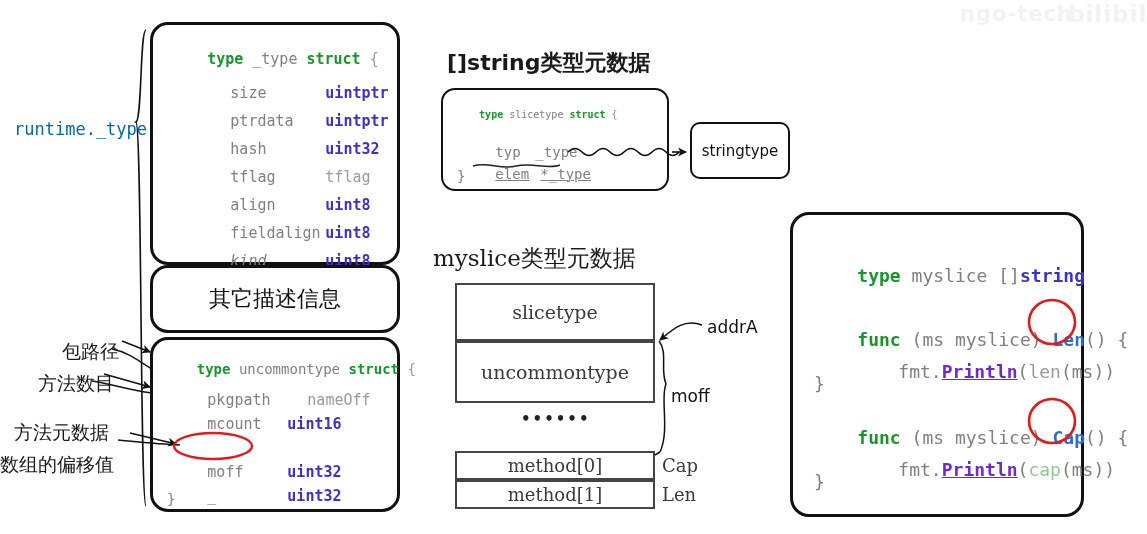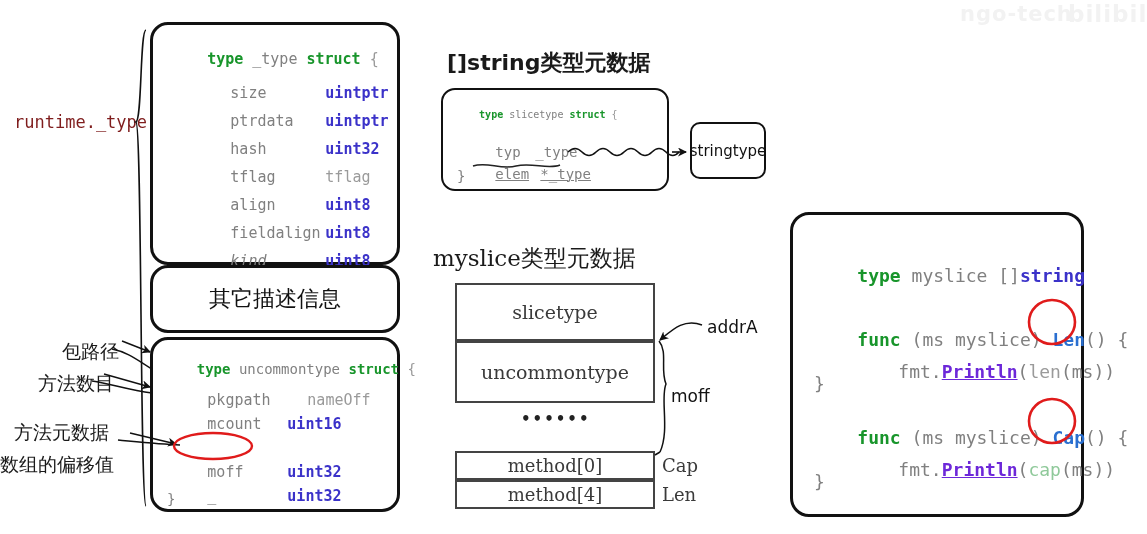--- a/index.html
+++ b/index.html
@@ -43,21 +43,21 @@
   .wm{position:absolute;color:#f2f2f2;font-weight:bold;
       font-family:"DejaVu Sans",sans-serif;letter-spacing:1px;}
   .ul{text-decoration:underline;text-decoration-thickness:1px;}
 </style>
 </head>
 <body>
 
 <div class="wm" style="left:960px;top:2px;font-size:21px;">ngo-tech</div>
 <div class="wm" style="left:1068px;top:1px;font-size:23px;">bilibili</div>
 
-<div class="abs code" style="left:14px;top:114px;font-size:17px;color:#7f1d1d;">runtime._type</div>
+<div class="abs code" style="left:14px;top:121px;font-size:17px;color:#0369a1;">runtime._type</div>
 
 <div class="card" style="left:150px;top:22px;width:250px;height:243px;">
   <div class="code row" style="left:18px;top:12px;font-size:15px;">
     <span class="kw">type</span><span> </span><span>_type</span><span> </span><span class="kw">struct</span><span> </span><span class="pl">{</span>
   </div>
 
   <div class="row" style="left:57px;top:39px;">
     <span class="code" style="font-size:15px;display:inline-block;width:95px;">size</span><span class="code ty" style="font-size:15px;">uintptr</span>
   </div>
   <div class="row" style="left:57px;top:67px;">
@@ -120,34 +120,34 @@
   </div>
   <div class="row" style="left:32px;top:55px;">
     <span class="code ul" style="font-size:14px;display:inline-block;width:45px;">elem</span><span class="code ul" style="font-size:14px;">*_type</span>
   </div>
   <div class="row" style="left:32px;top:33px;">
     <span class="code" style="font-size:14px;display:inline-block;width:40px;">typ</span><span class="code" style="font-size:14px;">_type</span>
   </div>
   <div class="row code" style="left:14px;top:79px;font-size:14px;">}</div>
 </div>
 
-<div class="card thin" style="left:690px;top:122px;width:76px;height:57px;border-radius:10px;">
+<div class="card thin" style="left:690px;top:122px;width:100px;height:57px;border-radius:10px;">
   <div class="hand" style="position:absolute;left:0;top:0;width:100%;height:100%;
               display:flex;align-items:center;justify-content:center;font-size:15px;">stringtype</div>
 </div>
 
 <div class="abs" style="left:433px;top:243px;font-size:23px;font-family:'DejaVu Serif',serif;color:#1a1a1a;">myslice类型元数据</div>
 
 <div class="mbox" style="left:455px;top:283px;width:200px;height:58px;font-size:19px;">slicetype</div>
 <div class="mbox" style="left:455px;top:341px;width:200px;height:62px;font-size:19px;">uncommontype</div>
 
 <div class="dots" style="left:521px;top:410px;font-size:15px;">••••••</div>
 
 <div class="mbox" style="left:455px;top:451px;width:200px;height:29px;font-size:18px;">method[0]</div>
-<div class="mbox" style="left:455px;top:480px;width:200px;height:29px;font-size:18px;">method[4]</div>
+<div class="mbox" style="left:455px;top:480px;width:200px;height:29px;font-size:18px;">method[1]</div>
 
 <div class="abs" style="left:662px;top:455px;font-size:18px;font-family:'DejaVu Serif',serif;color:#3a3a3a;">Cap</div>
 <div class="abs" style="left:662px;top:484px;font-size:18px;font-family:'DejaVu Serif',serif;color:#3a3a3a;">Len</div>
 
 <div class="abs hand" style="left:707px;top:317px;font-size:17px;">addrA</div>
 <div class="abs hand" style="left:671px;top:386px;font-size:17px;">moff</div>
 
 <div class="card" style="left:790px;top:212px;width:294px;height:305px;border-radius:19px;">
   <div class="code row" style="left:21px;top:34px;font-size:18px;">
     <span class="kw">type</span><span> </span><span>myslice</span><span> </span><span>[]</span><span class="ty">string</span>

